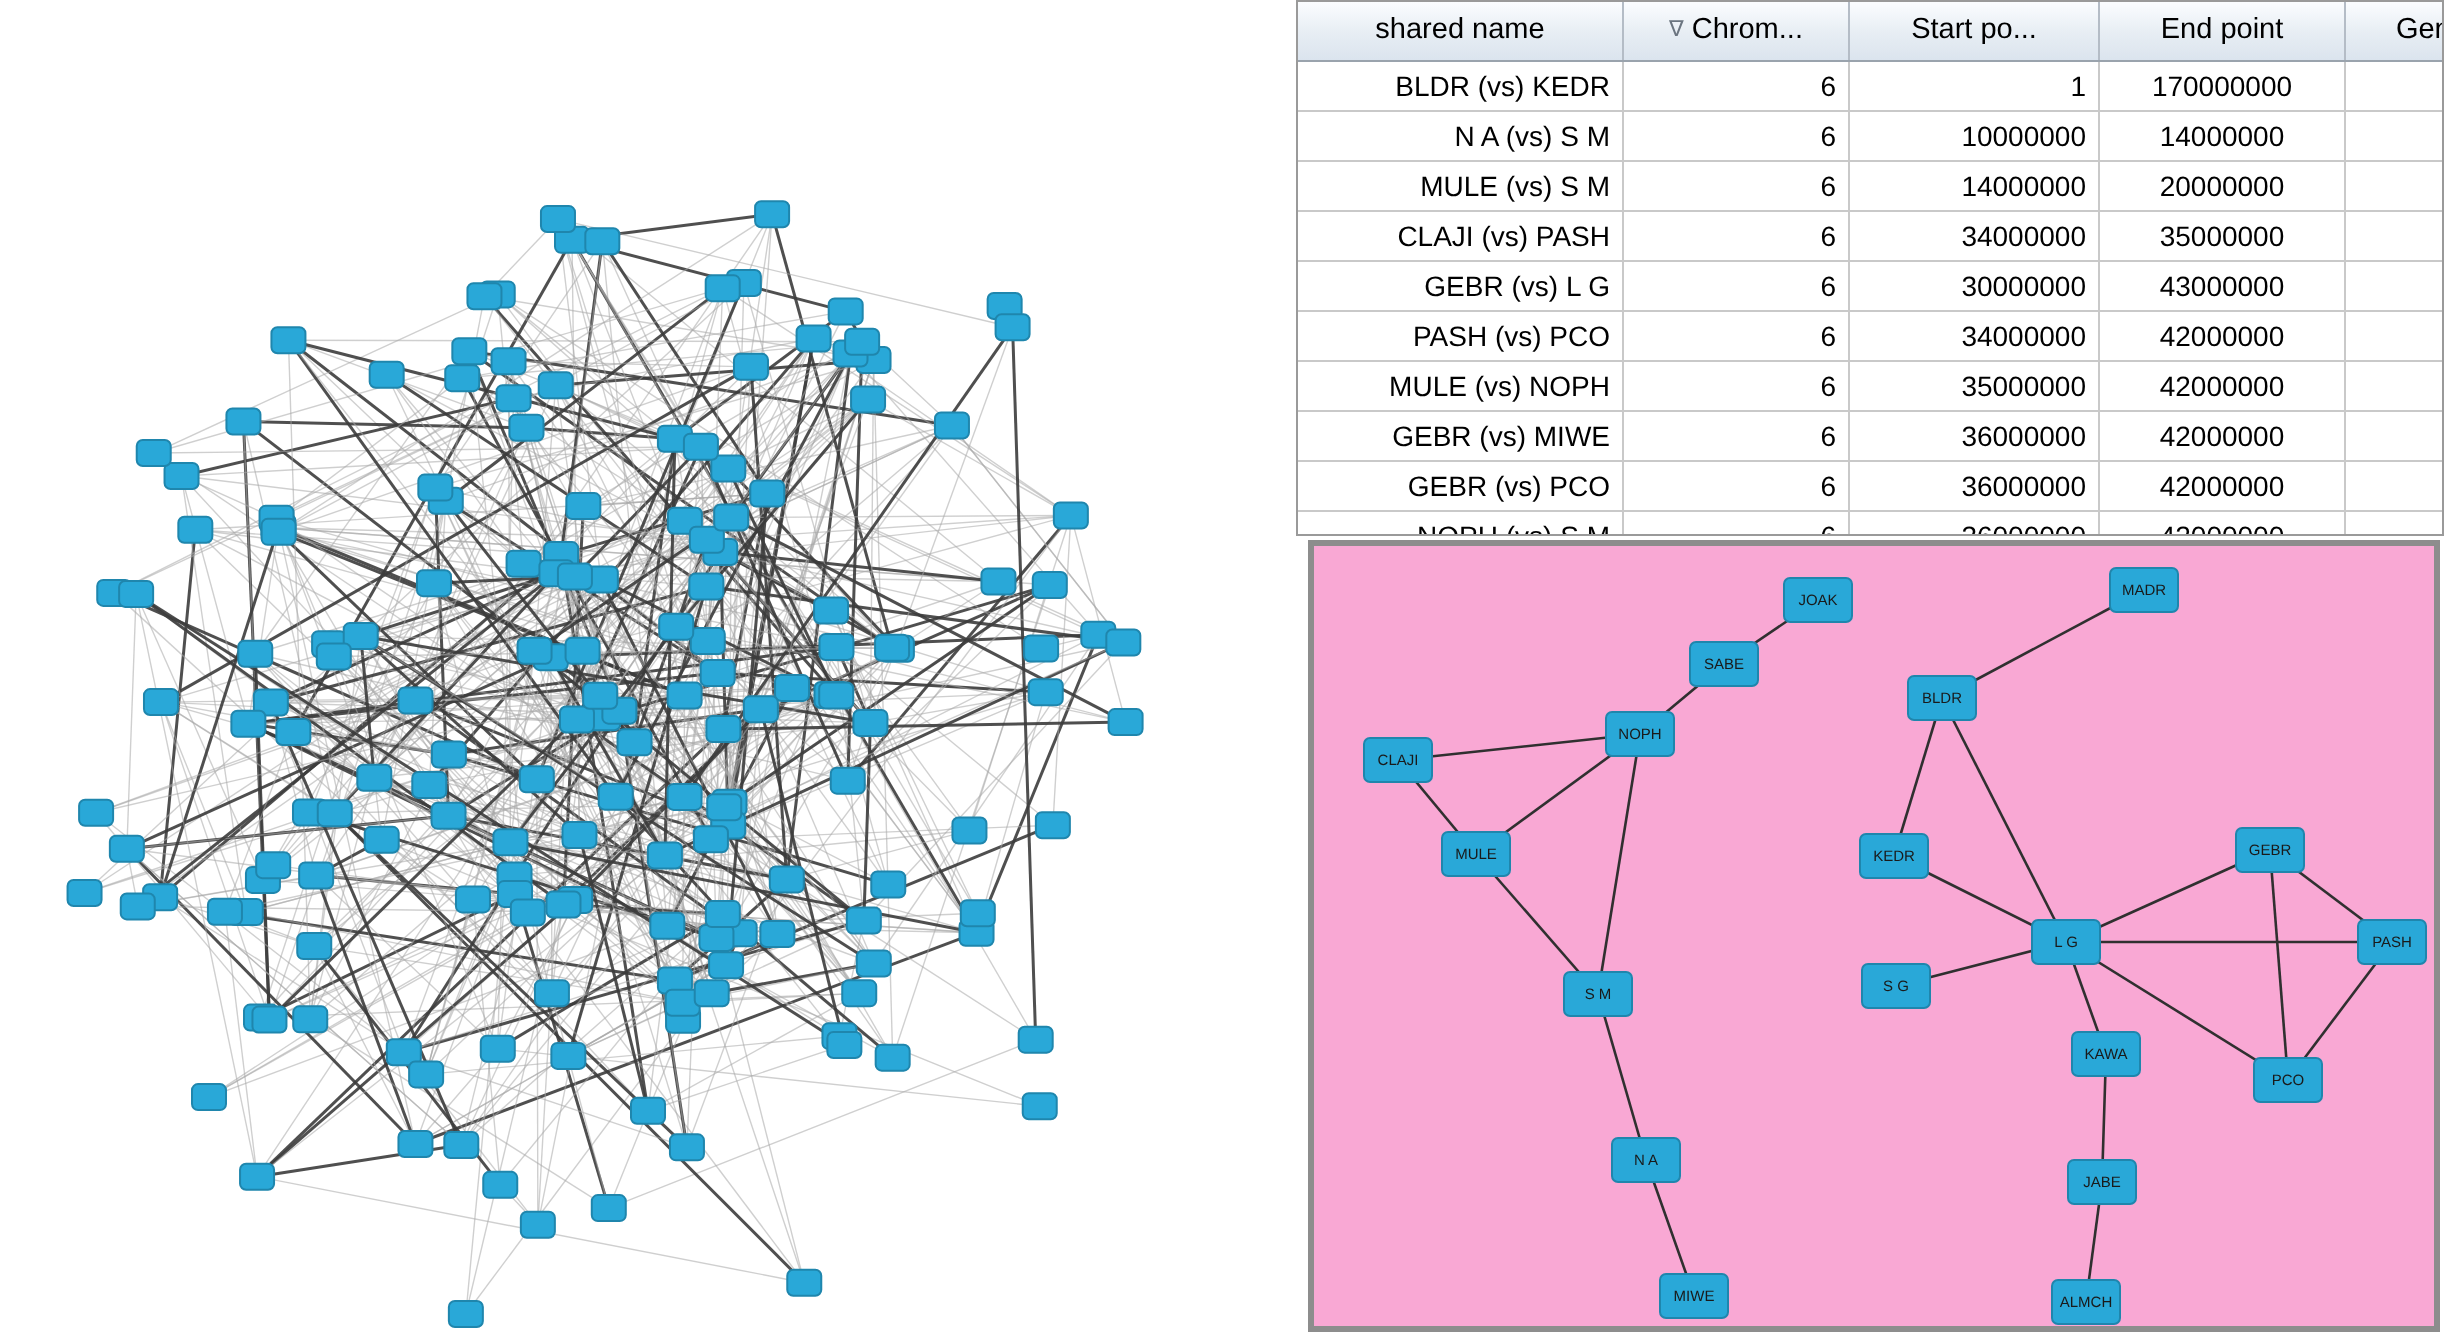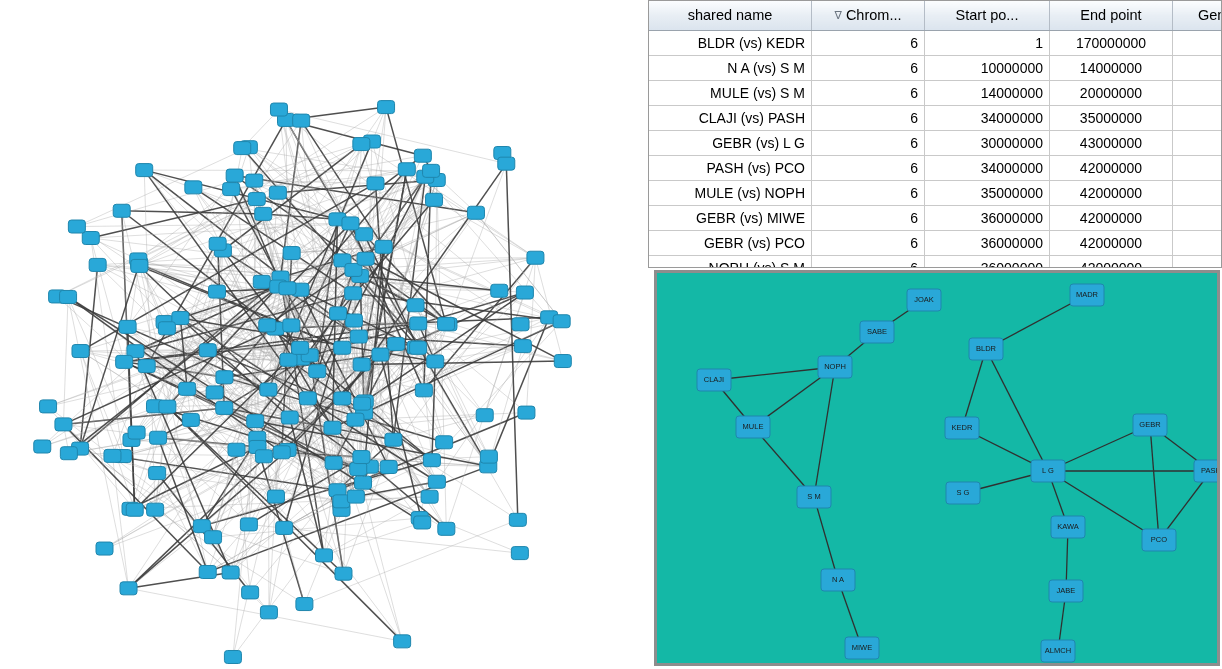--- a/index.html
+++ b/index.html
@@ -92,25 +92,24 @@
     box-sizing: border-box;
   }
 
   
   #network-sub {
     position: absolute;
     left: 654px;
     top: 270px;
     width: 566px;
     height: 396px;
-    background: #14b8a6;
+    background: #f9a8d4;
     border: 3px solid #8d8d8d;
     box-sizing: border-box;
     overflow: hidden;
-    padding-left: 15px;
   }
 
   .node-label {
     font-family: "Liberation Sans", sans-serif;
     fill: #1a1a1a;
     text-anchor: middle;
     dominant-baseline: middle;
     pointer-events: none;
   }
 </style>

